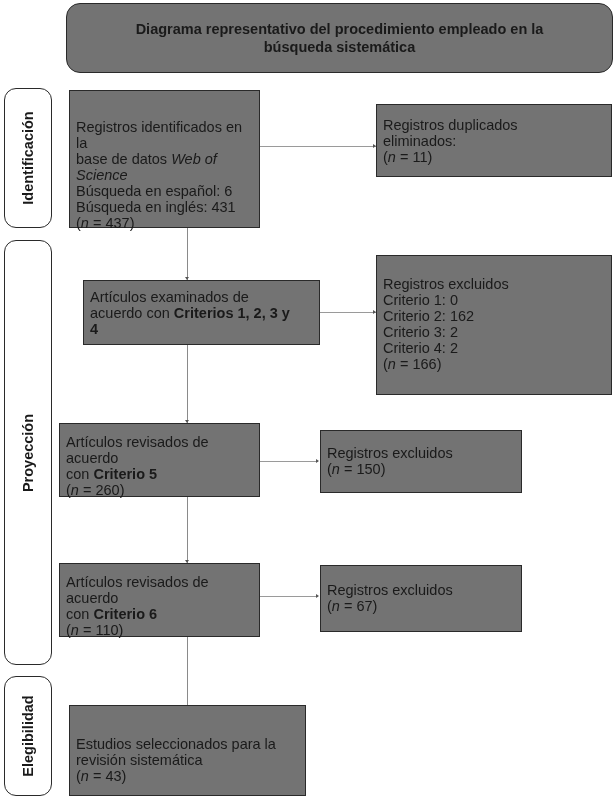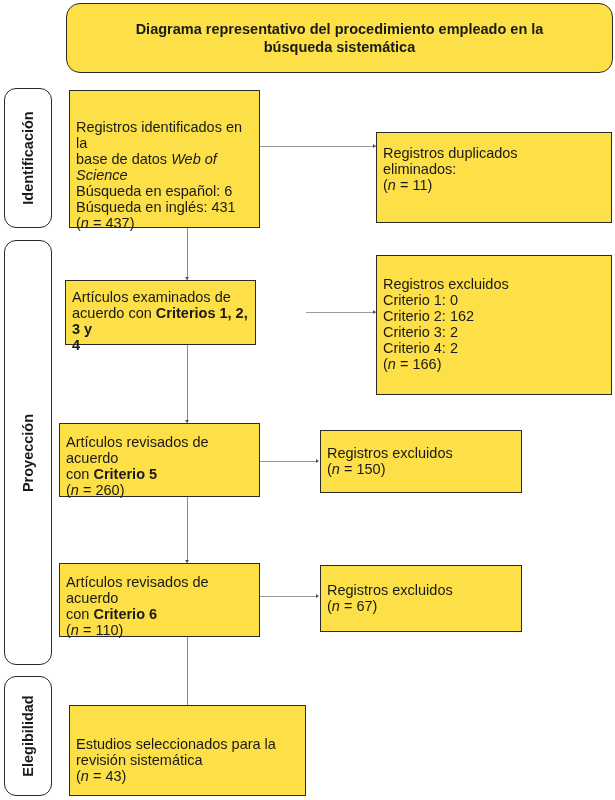--- a/index.html
+++ b/index.html
@@ -1,18 +1,18 @@
 <!DOCTYPE html>
 <html><head>
 <meta charset="utf-8">
 <style>
   html, body { margin:0; padding:0; background:#ffffff; }
   body { width:615px; height:800px; position:relative; overflow:hidden;
          font-family:"Liberation Sans", sans-serif; color:#1a1a1a; }
-  .box { position:absolute; box-sizing:border-box; border:1.5px solid #2a2a2a; background:#fde047; }
+  .box { position:absolute; box-sizing:border-box; border:1.5px solid #2a2a2a; background:#737373; }
   .rounded { border-radius:14px; }
   .title { display:flex; align-items:center; justify-content:center; text-align:center;
            font-weight:bold; font-size:14.5px; line-height:18px; padding:0 40px; }
   .txt { font-size:14.5px; line-height:16px; padding:0 6px; }
   .c { display:block; text-align:left; }
   .side { position:absolute; box-sizing:border-box; border:1.5px solid #2a2a2a; border-radius:12px; background:#fff; }
   .side span { position:absolute; left:50%; top:50%; transform:translate(-50%,-50%) rotate(-90deg);
                white-space:nowrap; font-weight:bold; font-size:14.5px; }
   .vline { position:absolute; width:1px; background:#8a8a8a; }
   .hline { position:absolute; height:1px; background:#9a9a9a; }
@@ -57,21 +57,21 @@
 <div class="arrowhead ah-right" style="left:316px; top:594px;"></div>
 
 <div class="box txt" style="left:69px; top:90px; width:191px; height:138px; padding-top:28px;">
   <div>Registros identificados en la</div>
   <div><span>base de datos </span><i>Web of Science</i></div>
   <div>Búsqueda en español: 6</div>
   <div>Búsqueda en inglés: 431</div>
   <div class="c"><span>(</span><i>n</i><span> = 437)</span></div>
 </div>
 
-<div class="box txt" style="left:65px; top:280px; width:191px; height:65px; padding-top:8px;">
+<div class="box txt" style="left:83px; top:280px; width:237px; height:65px; padding-top:8px;">
   <div>Artículos examinados de</div>
   <div><span>acuerdo con </span><b>Criterios 1, 2, 3 y</b></div>
   <div><b>4</b></div>
 </div>
 
 <div class="box txt" style="left:59px; top:423px; width:201px; height:74px; padding-top:10px;">
   <div>Artículos revisados de acuerdo</div>
   <div><span>con </span><b>Criterio 5</b></div>
   <div class="c"><span>(</span><i>n</i><span> = 260)</span></div>
 </div>
@@ -81,21 +81,21 @@
   <div><span>con </span><b>Criterio 6</b></div>
   <div class="c"><span>(</span><i>n</i><span> = 110)</span></div>
 </div>
 
 <div class="box txt" style="left:69px; top:705px; width:237px; height:91px; padding-top:30px;">
   <div>Estudios seleccionados para la</div>
   <div>revisión sistemática</div>
   <div class="c"><span>(</span><i>n</i><span> = 43)</span></div>
 </div>
 
-<div class="box txt" style="left:376px; top:132px; width:236px; height:91px; padding-top:12px;">
+<div class="box txt" style="left:376px; top:104px; width:236px; height:73px; padding-top:12px;">
   <div>Registros duplicados</div>
   <div>eliminados:</div>
   <div class="c"><span>(</span><i>n</i><span> = 11)</span></div>
 </div>
 
 <div class="box txt" style="left:376px; top:255px; width:236px; height:140px; padding-top:20px;">
   <div>Registros excluidos</div>
   <div>Criterio 1: 0</div>
   <div>Criterio 2: 162</div>
   <div>Criterio 3: 2</div>

